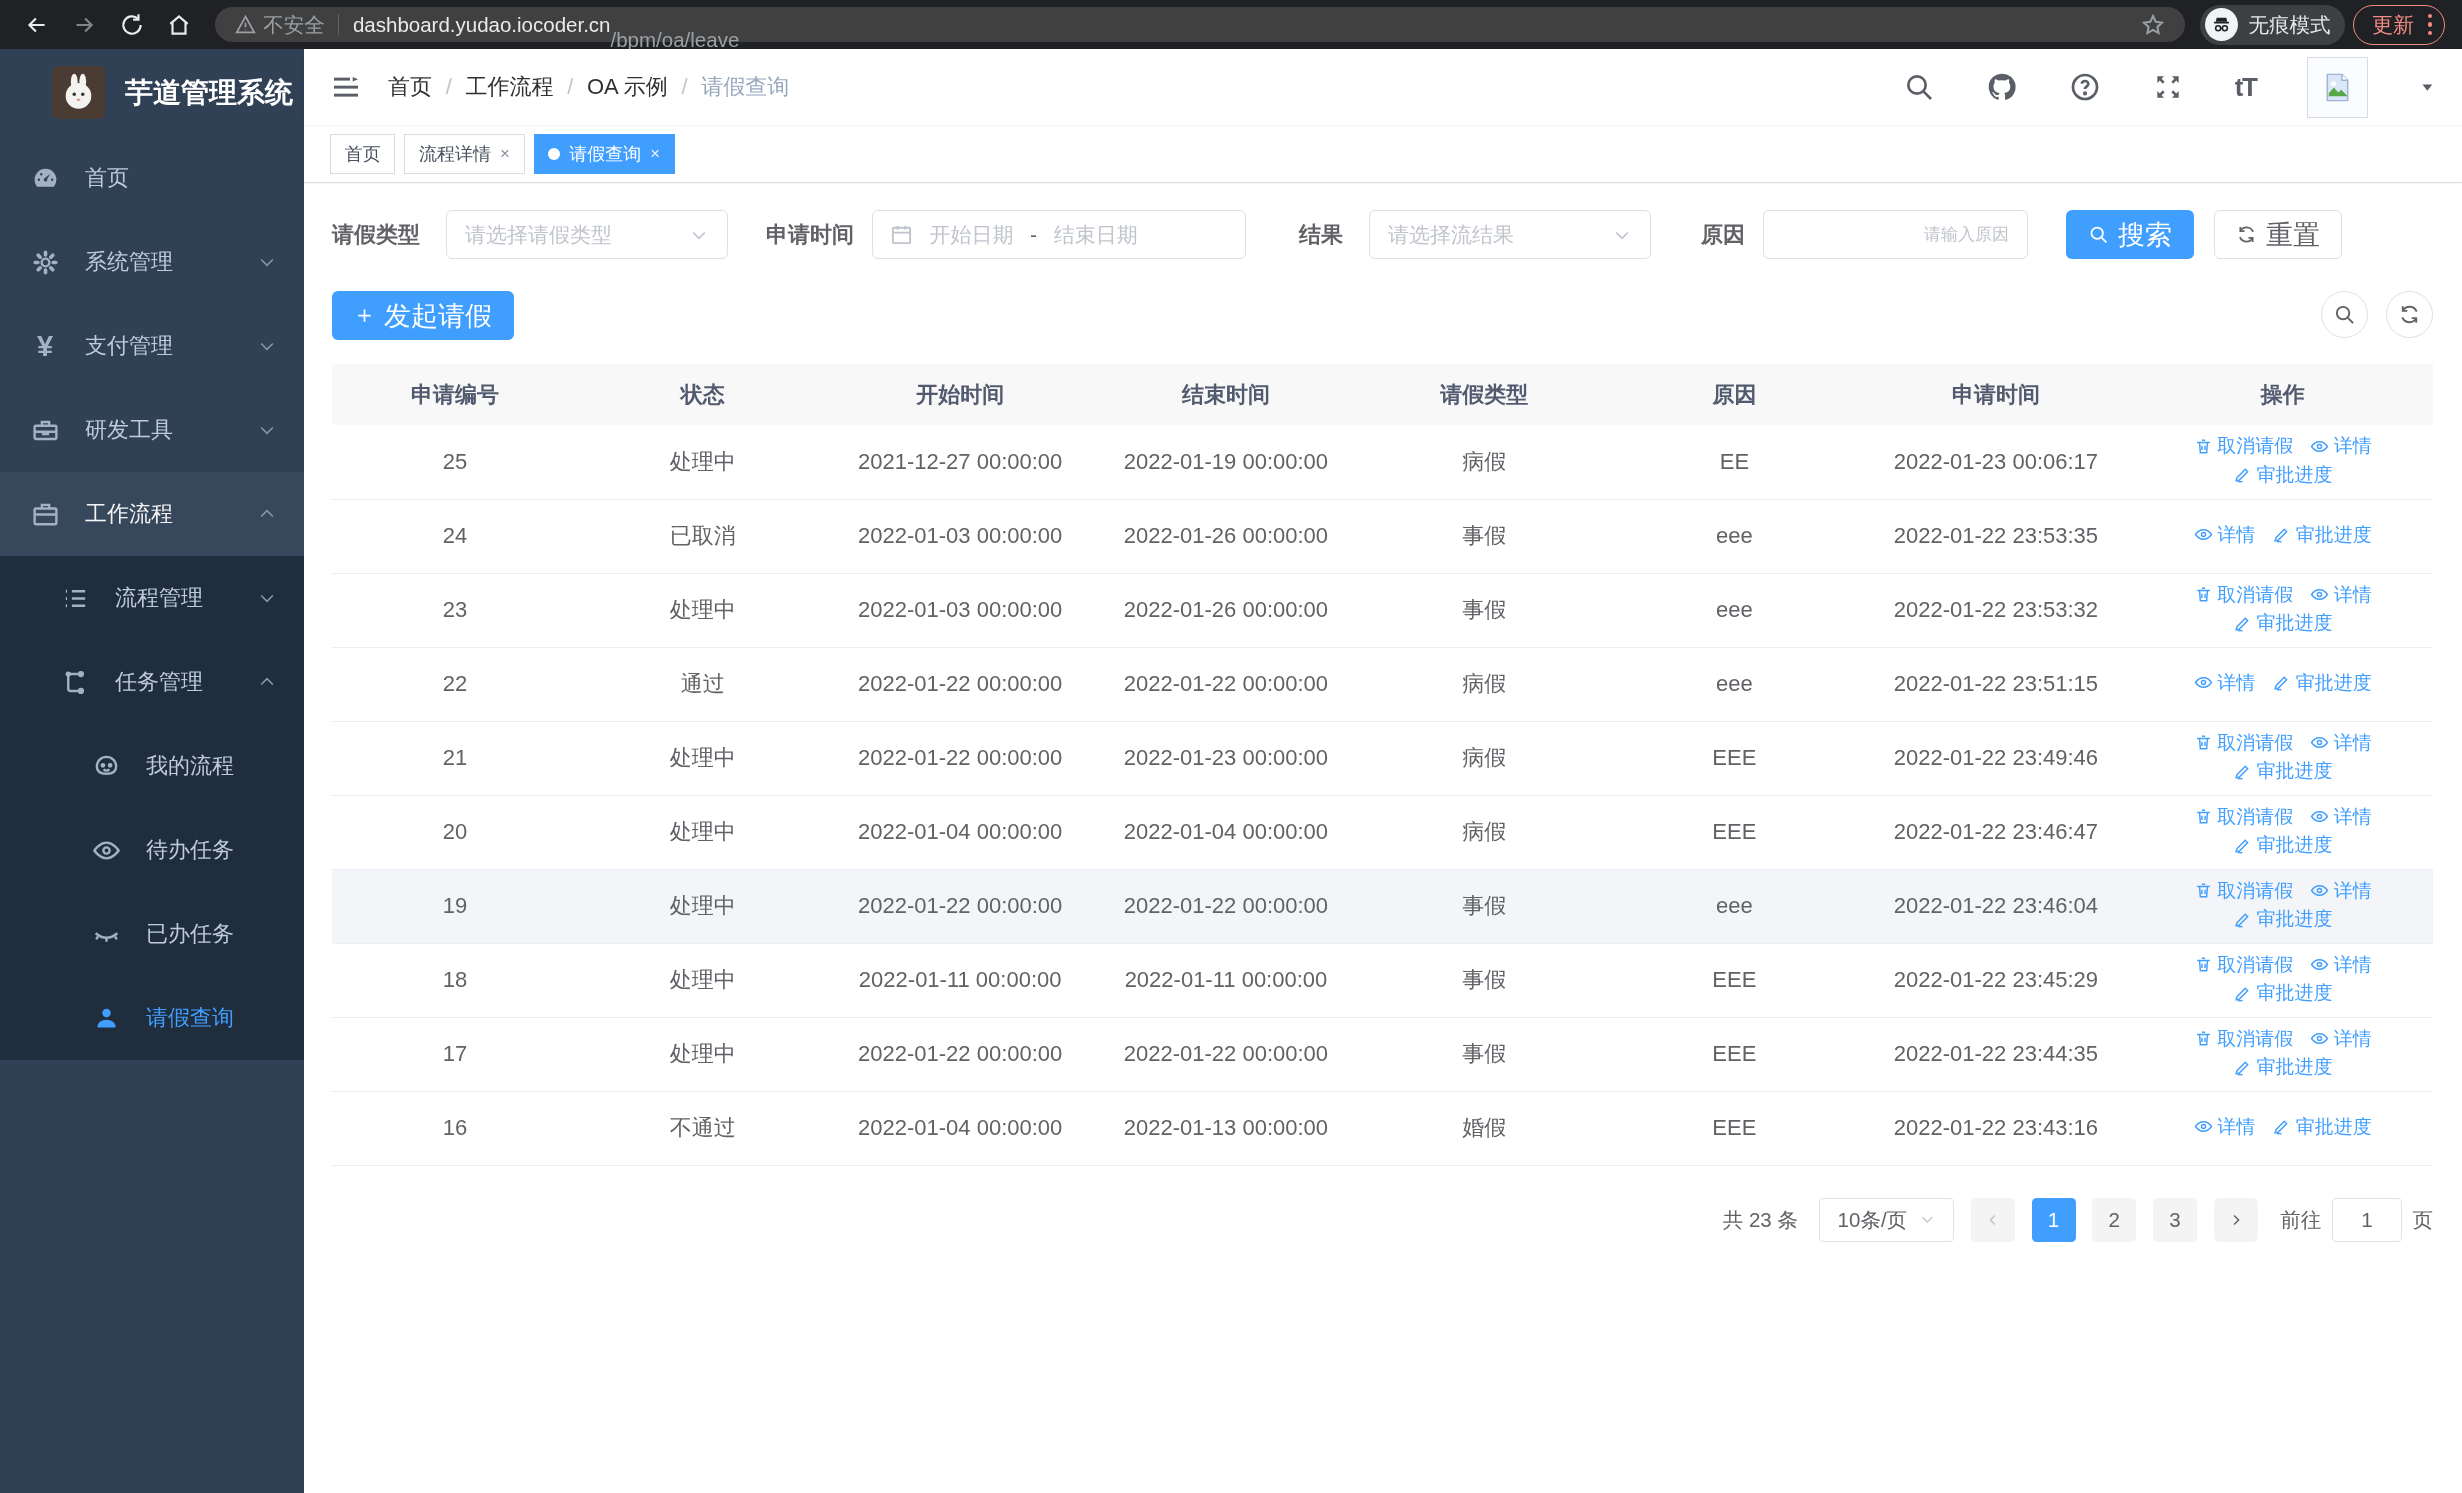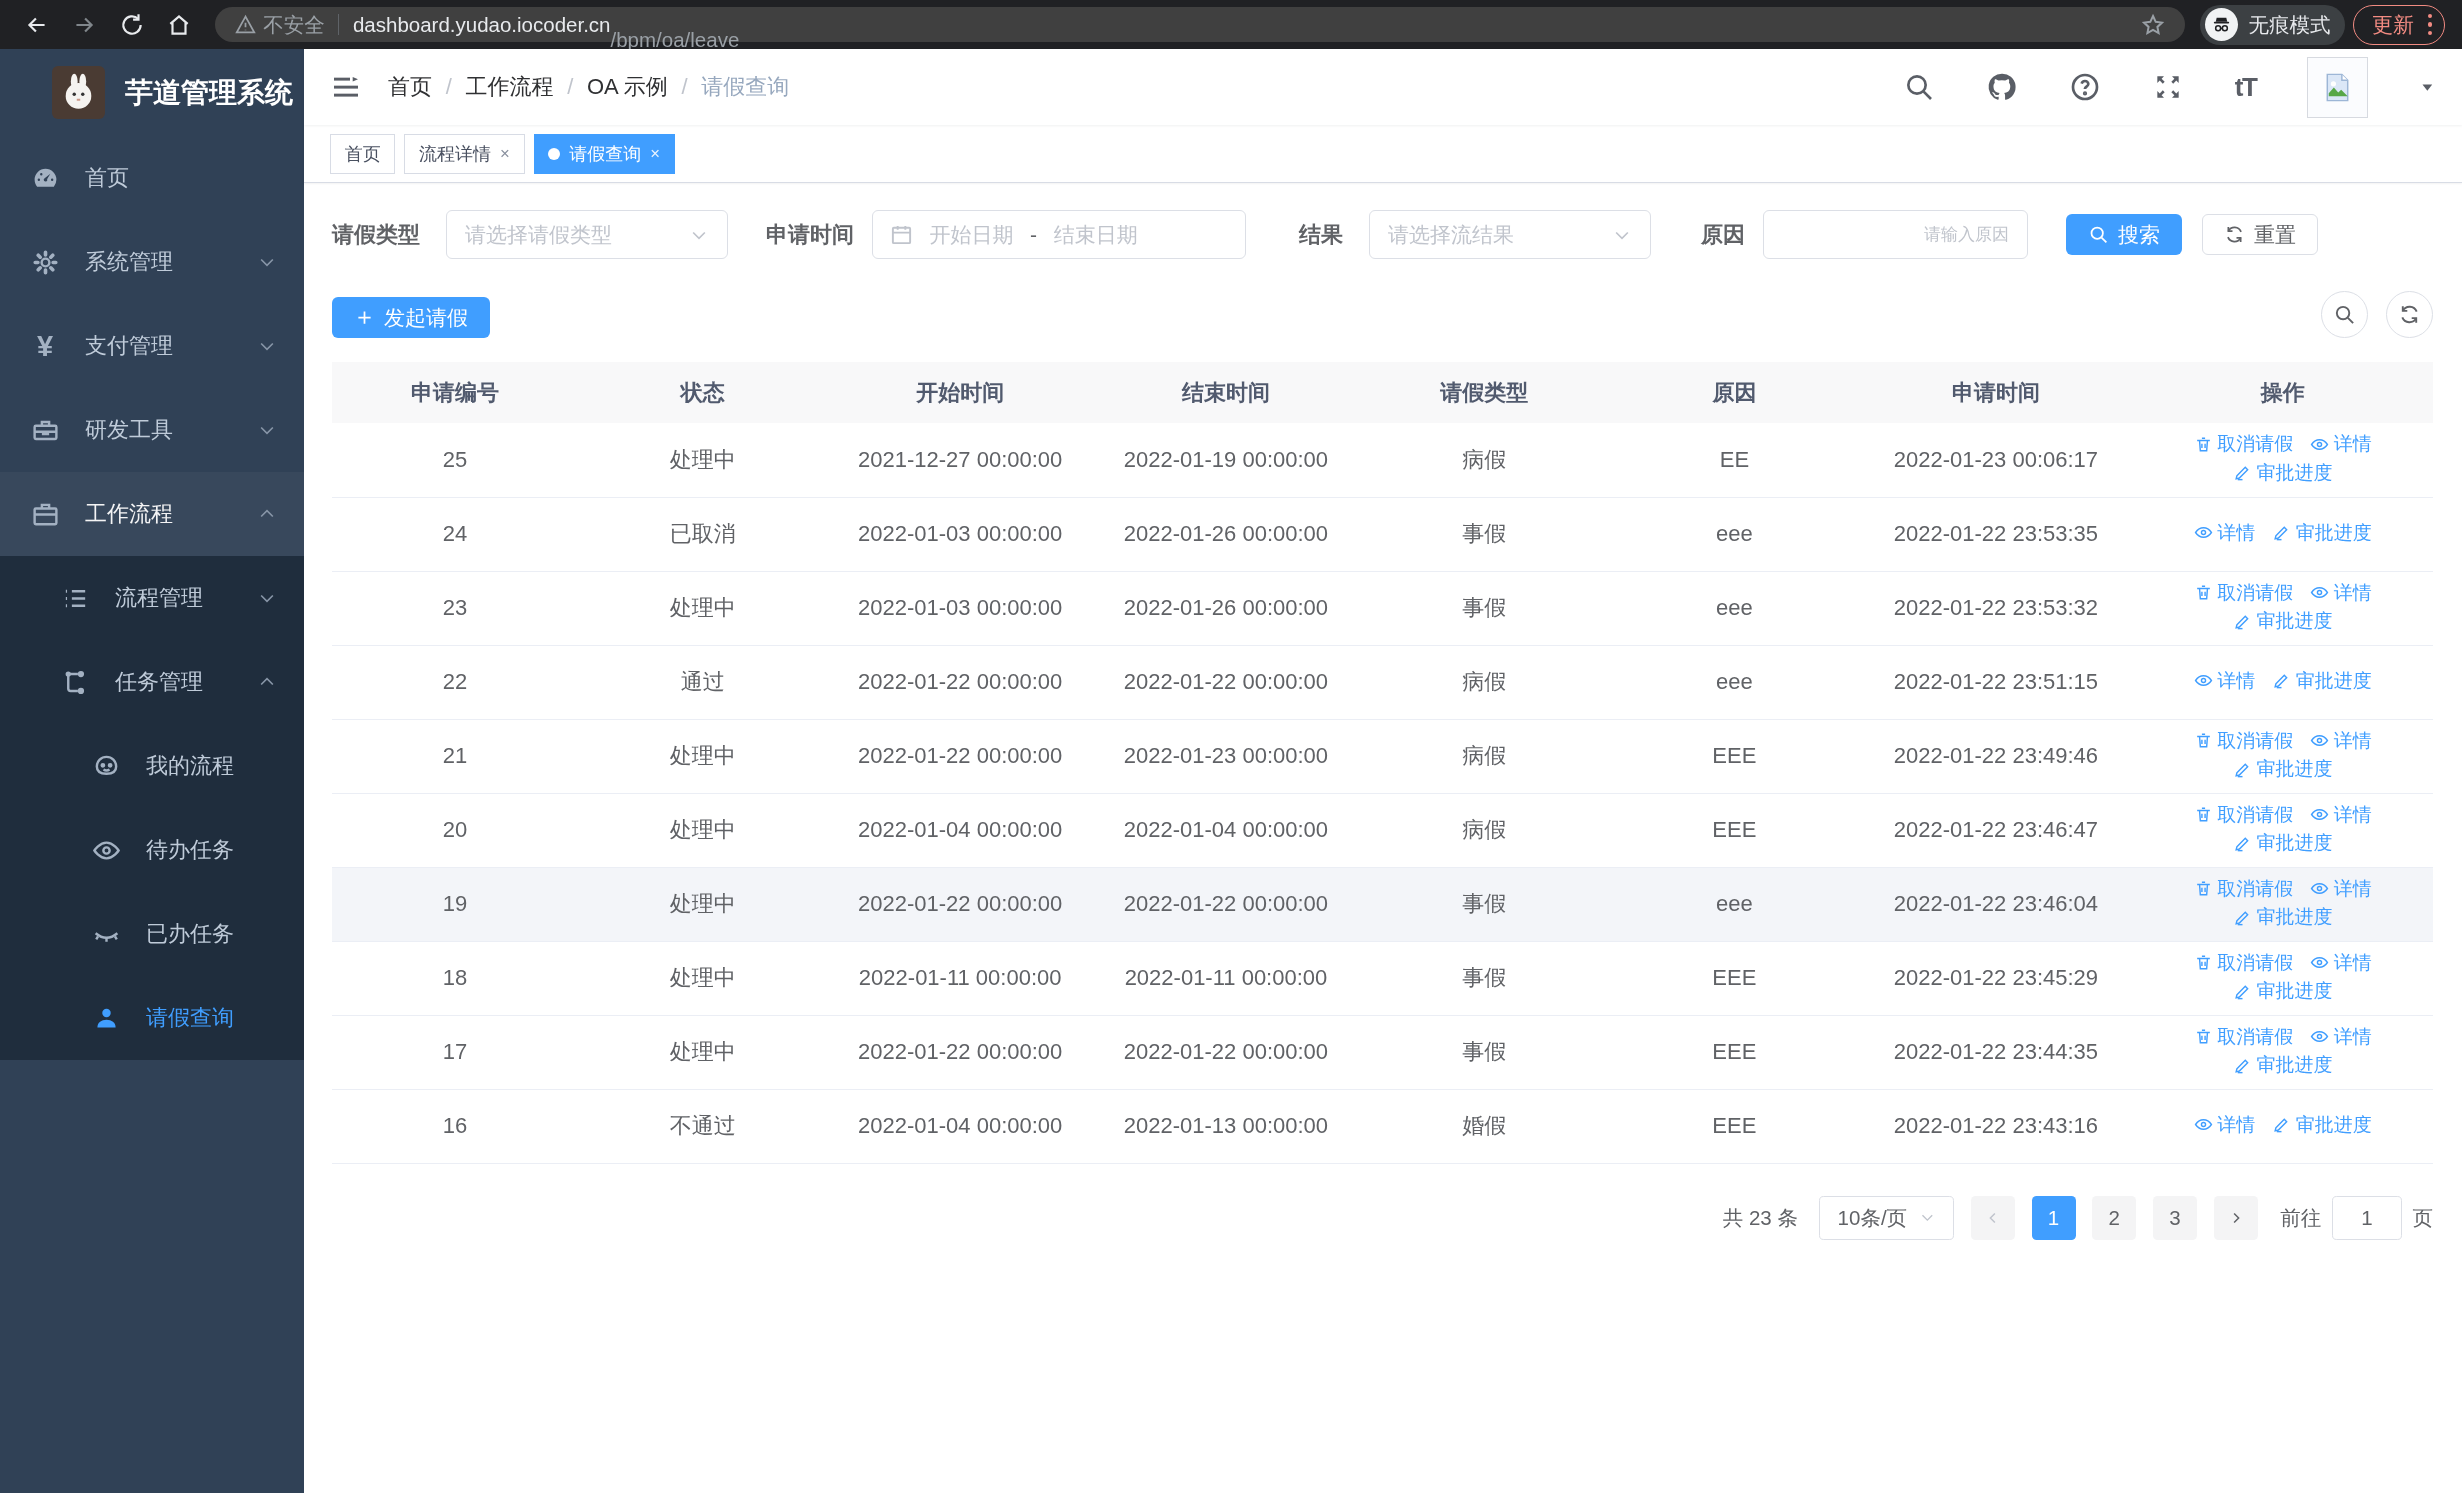--- a/index.html
+++ b/index.html
@@ -81,25 +81,25 @@
   .sel .sel-chev { color:#c0c4cc; display:flex; }
   .sel .sel-chev svg { width:20px; height:20px; }
   .date-range { width:374px; padding:0 16.7px; gap:16.7px; }
   .date-range .cal-ico { color:#c0c4cc; display:flex; }
   .date-range .cal-ico svg { width:23px; height:23px; }
   .date-sep { color:#606266; }
   .inp { width:265px; padding:0 18px; }
   .inp input { border:none; outline:none; width:100%; font-size:17px; color:#606266; font-family:inherit;text-align:right; }
   .inp input::placeholder { color:#c0c4cc; }
   .gap50 { width:38px; } .gap66 { width:50px; } .gap70 { width:53px; }
-  .btn { height:41px; border-radius:6px; font-size:21px; display:inline-flex; align-items:center; gap:9px; padding:0 21px; cursor:pointer; border:0.8px solid transparent; white-space:nowrap; }
+  .btn { height:49px; border-radius:6px; font-size:27px; display:inline-flex; align-items:center; gap:9px; padding:0 21px; cursor:pointer; border:0.8px solid transparent; white-space:nowrap; }
   .btn svg { width:21px; height:21px; }
   .btn-primary { background:#409eff; color:#fff; }
   .btn-plain { background:#fff; color:#606266; border-color:#dcdfe6; }
-  .toolbar-row { display:flex; align-items:flex-end; margin-bottom:24px; }
+  .toolbar-row { display:flex; align-items:flex-start; margin-bottom:24px; }
   .toolbar-right { margin-left:auto; display:flex; gap:18px; }
   .circle-btn { width:47px; height:47px; border-radius:50%; border:0.8px solid #dcdfe6; background:#fff; color:#606266; display:flex; align-items:center; justify-content:center; cursor:pointer; }
   .circle-btn svg { width:23px; height:23px; }
 
   
   table { width:100%; border-collapse:collapse; table-layout:fixed; }
   thead th { background:#f8f8f9; height:61px; font-size:22px; color:#515a6e; font-weight:bold; text-align:center; }
   tbody td { height:74px; font-size:22px; color:#606266; text-align:center; border-bottom:0.8px solid #ebeef5; background:#fff; }
   tbody tr.highlight td { background:#f3f5f9; }
   .col-id{width:11.7%}.col-status{width:11.9%}.col-start{width:12.6%}.col-end{width:12.7%}.col-type{width:11.9%}.col-reason{width:11.9%}.col-applied{width:13%}.col-ops{width:14.3%}

